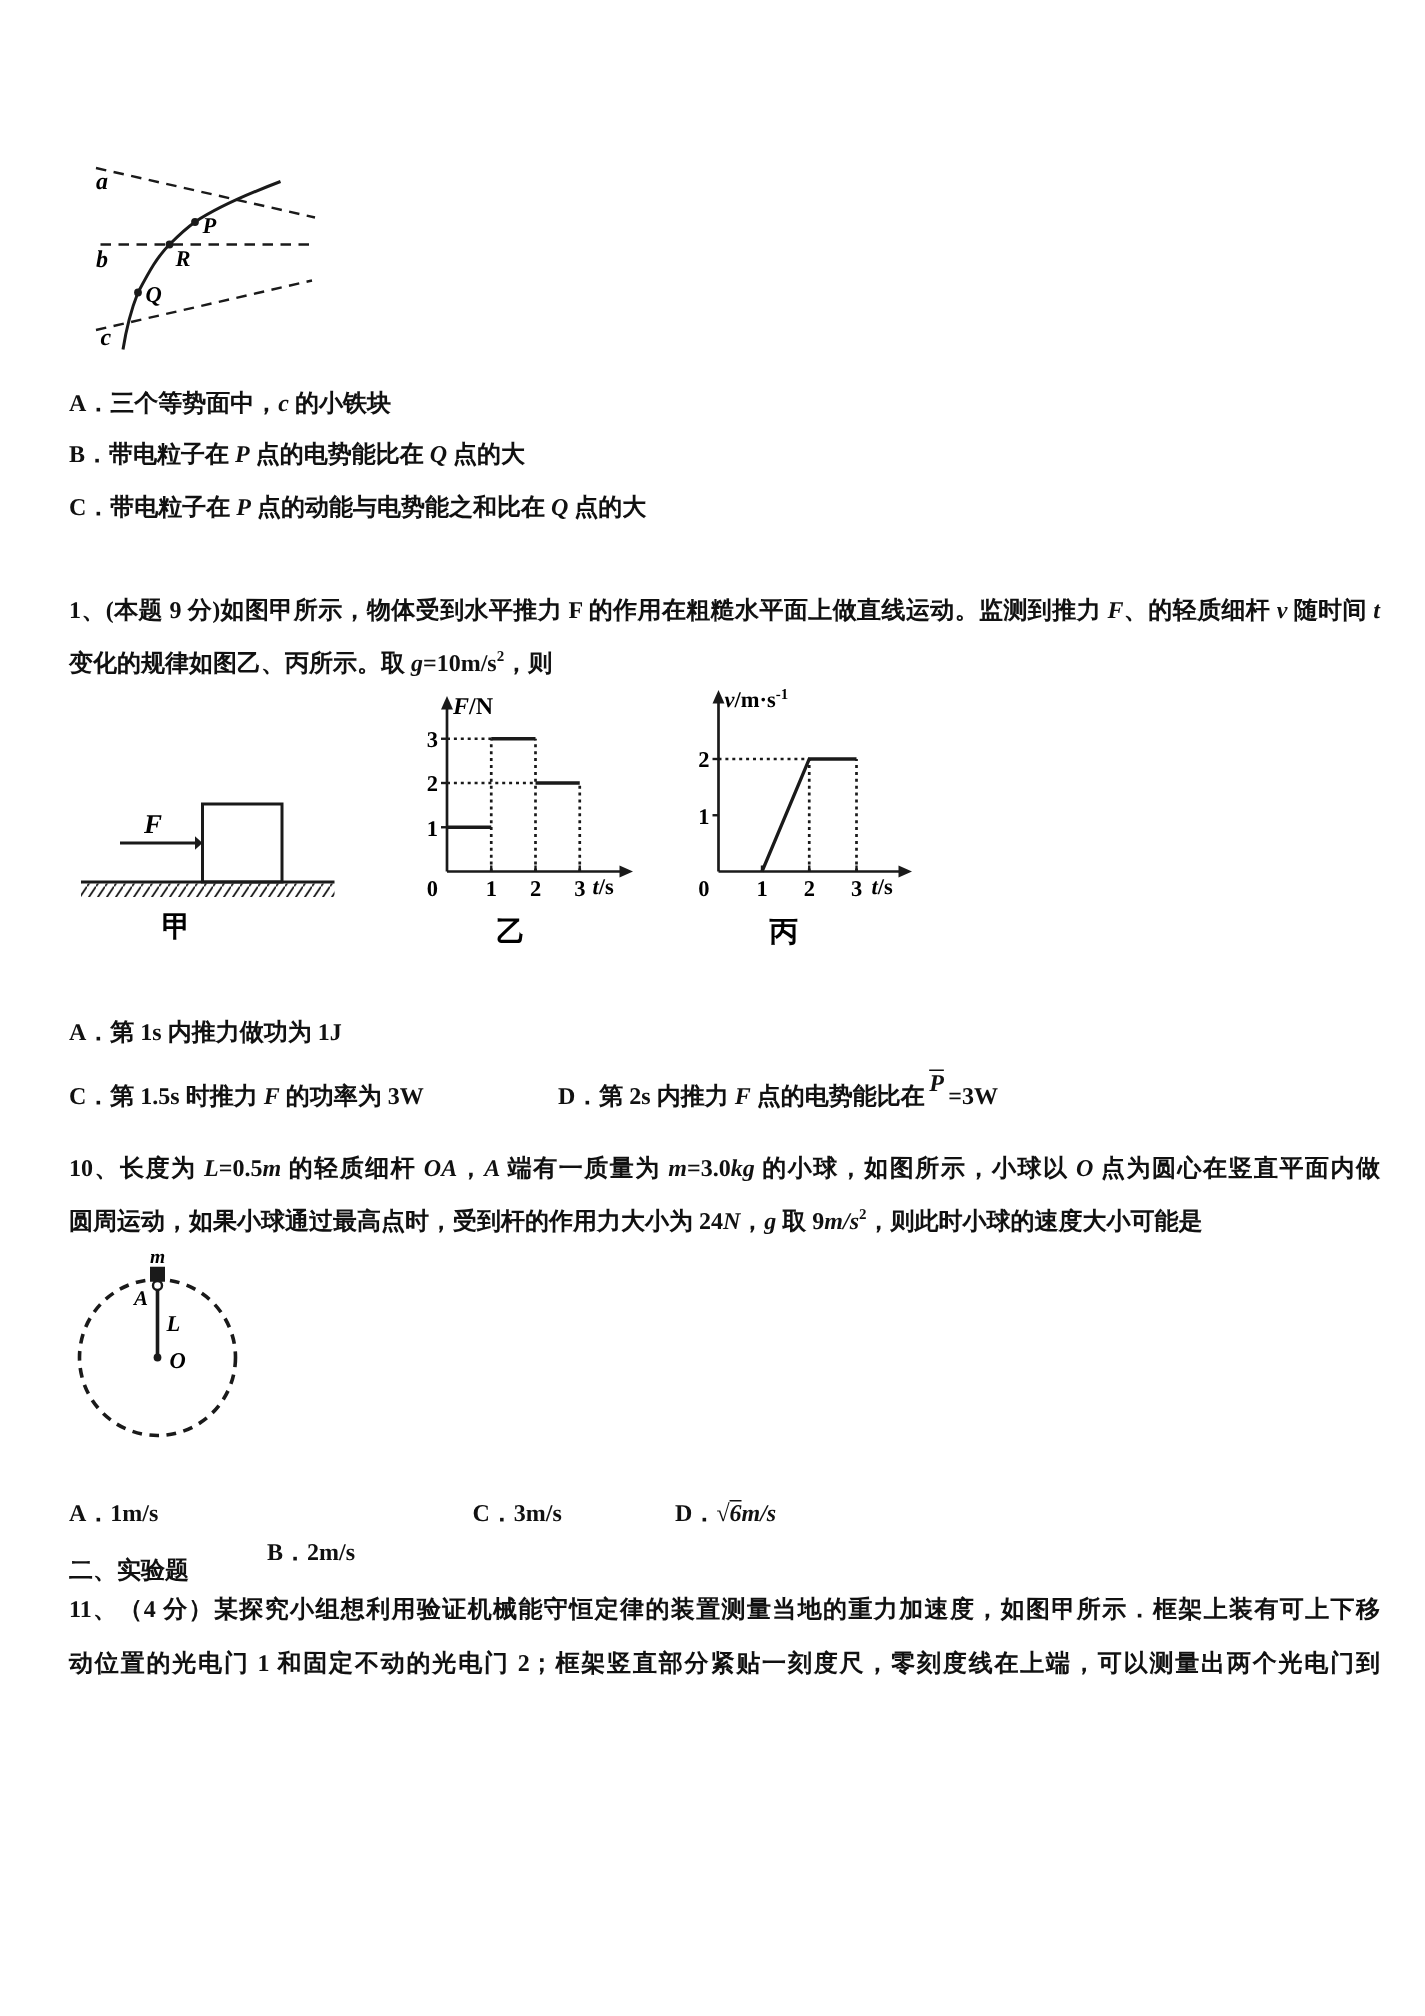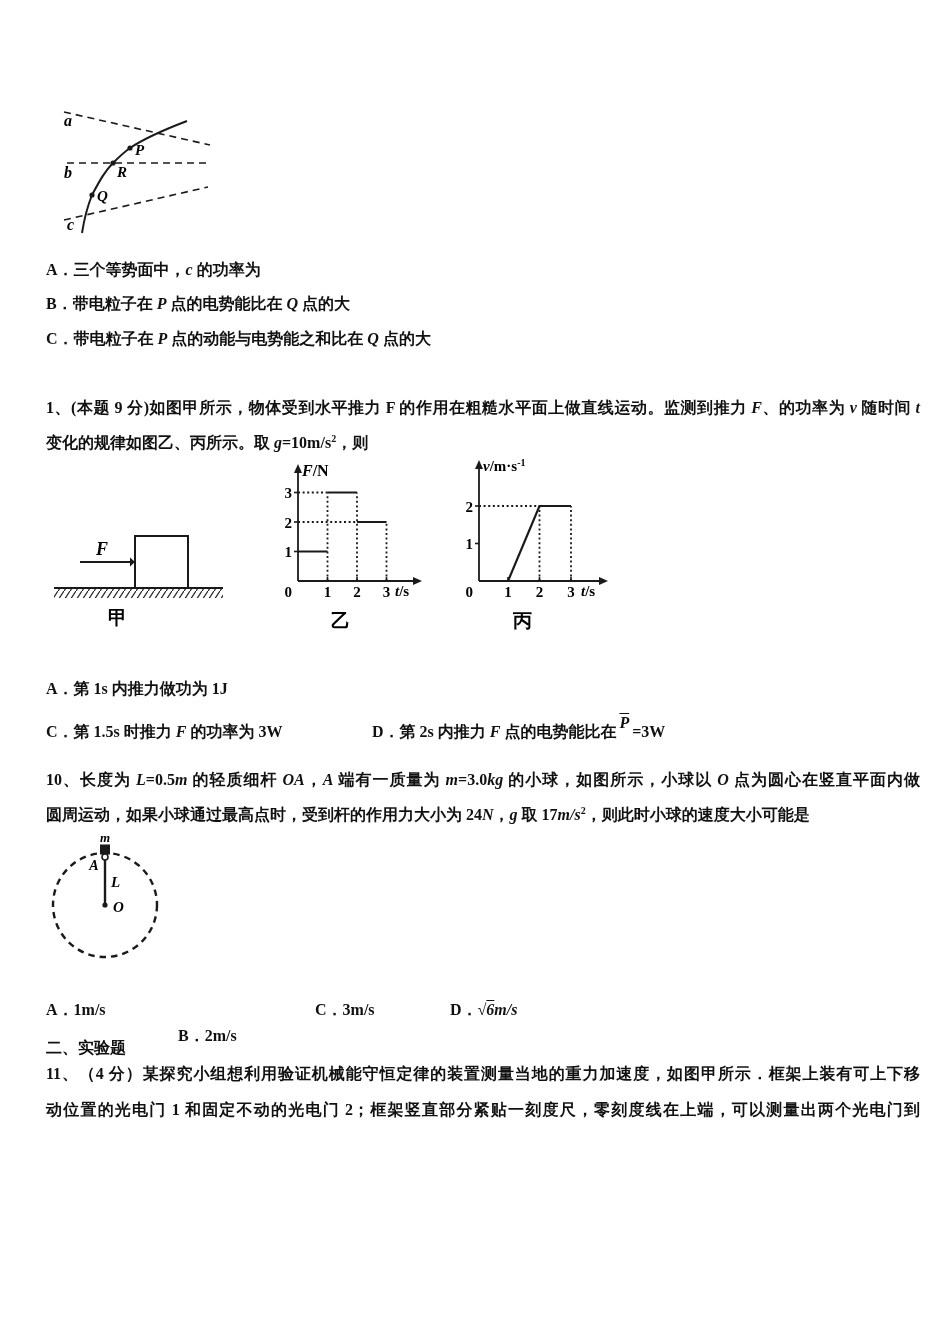--- a/index.html
+++ b/index.html
@@ -35,25 +35,25 @@
     <circle cx="63" cy="61" r="2.6" fill="#1a1a1a"></circle>
     <circle cx="80" cy="46" r="2.6" fill="#1a1a1a"></circle>
     <text class="fig-label" x="14" y="24" font-size="16">a</text>
     <text class="fig-label" x="14" y="76" font-size="16">b</text>
     <text class="fig-label" x="17" y="128" font-size="16">c</text>
     <text class="fig-label" x="85" y="53" font-size="15">P</text>
     <text class="fig-label" x="67" y="75" font-size="15">R</text>
     <text class="fig-label" x="47" y="99" font-size="15">Q</text>
   </svg>
 
-  <div class="tline" style="top:258px"><span class="seg">A．三个等势面中，</span><span class="seg seg-i">c</span><span class="seg"> 的功率为</span></div>
+  <div class="tline" style="top:258px"><span class="seg">A．三个等势面中，</span><span class="seg seg-i">c</span><span class="seg"> 的小铁块</span></div>
   <div class="tline" style="top:292px"><span class="seg">B．带电粒子在 </span><span class="seg seg-i">P</span><span class="seg"> 点的电势能比在 </span><span class="seg seg-i">Q</span><span class="seg"> 点的大</span></div>
   <div class="tline" style="top:327px"><span class="seg">C．带电粒子在 </span><span class="seg seg-i">P</span><span class="seg"> 点的动能与电势能之和比在 </span><span class="seg seg-i">Q</span><span class="seg"> 点的大</span></div>
 
-  <div class="tline just" style="top:396px"><span class="seg">1、(本题 9 分)如图甲所示，物体受到水平推力 F 的作用在粗糙水平面上做直线运动。监测到推力 </span><span class="seg seg-i">F</span><span class="seg">、的功率为 </span><span class="seg seg-i">v</span><span class="seg"> 随时间 </span><span class="seg seg-i">t</span></div>
+  <div class="tline just" style="top:396px"><span class="seg">1、(本题 9 分)如图甲所示，物体受到水平推力 F 的作用在粗糙水平面上做直线运动。监测到推力 </span><span class="seg seg-i">F</span><span class="seg">、的轻质细杆 </span><span class="seg seg-i">v</span><span class="seg"> 随时间 </span><span class="seg seg-i">t</span></div>
   <div class="tline" style="top:431px"><span class="seg">变化的规律如图乙、丙所示。取 </span><span class="seg seg-i">g</span><span class="seg">=10m/s</span><span class="seg seg-sup">2</span><span class="seg">，则</span></div>
 
   <svg class="fig" style="left:46px;top:528px" width="195" height="110" viewBox="0 0 195 110">
     <defs>
       <pattern id="hatch" width="6" height="9" patternUnits="userSpaceOnUse">
         <line x1="6" y1="0" x2="0" y2="9" stroke="#1a1a1a" stroke-width="1.2"></line>
       </pattern>
     </defs>
     <rect x="89" y="8" width="53" height="52" fill="#fff" stroke="#1a1a1a" stroke-width="2"></rect>
     <line class="ln" x1="8" y1="60" x2="177" y2="60" stroke-width="2"></line>
@@ -110,21 +110,21 @@
     <text class="tick" x="118" y="141" font-size="15"><tspan font-style="italic">t</tspan><tspan>/s</tspan></text>
     <text class="tick" x="20" y="16" font-size="15"><tspan font-style="italic">v</tspan><tspan>/m·s</tspan><tspan dy="-5" font-size="10">-1</tspan></text>
     <text class="caption" x="50" y="172" font-size="19">丙</text>
   </svg>
 
   <div class="tline" style="left:46px;top:677px"><span class="seg">A．第 1s 内推力做功为 1J</span></div>
   <div class="tline" style="left:46px;top:720px"><span class="seg">C．第 1.5s 时推力 </span><span class="seg seg-i">F</span><span class="seg"> 的功率为 3W</span></div>
   <div class="tline" style="left:372px;top:720px"><span class="seg">D．第 2s 内推力 </span><span class="seg seg-i">F</span><span class="seg"> 点的电势能比在</span><span class="seg seg-pbar">P</span><span class="seg">=3W</span></div>
 
   <div class="tline just" style="top:768px"><span class="seg">10、长度为 </span><span class="seg seg-i">L</span><span class="seg">=0.5</span><span class="seg seg-i">m</span><span class="seg"> 的轻质细杆 </span><span class="seg seg-i">OA</span><span class="seg">，</span><span class="seg seg-i">A</span><span class="seg"> 端有一质量为 </span><span class="seg seg-i">m</span><span class="seg">=3.0</span><span class="seg seg-i">kg</span><span class="seg"> 的小球，如图所示，小球以 </span><span class="seg seg-i">O</span><span class="seg"> 点为圆心在竖直平面内做</span></div>
-  <div class="tline" style="top:803px"><span class="seg">圆周运动，如果小球通过最高点时，受到杆的作用力大小为 24</span><span class="seg seg-i">N</span><span class="seg">，</span><span class="seg seg-i">g</span><span class="seg"> 取 17</span><span class="seg seg-i">m/s</span><span class="seg seg-sup">2</span><span class="seg">，则此时小球的速度大小可能是</span></div>
+  <div class="tline" style="top:803px"><span class="seg">圆周运动，如果小球通过最高点时，受到杆的作用力大小为 24</span><span class="seg seg-i">N</span><span class="seg">，</span><span class="seg seg-i">g</span><span class="seg"> 取 9</span><span class="seg seg-i">m/s</span><span class="seg seg-sup">2</span><span class="seg">，则此时小球的速度大小可能是</span></div>
 
   <svg class="fig" style="left:45px;top:833px" width="140" height="150" viewBox="0 0 140 150">
     <circle cx="60" cy="72" r="52" fill="none" stroke="#1a1a1a" stroke-width="2.4" stroke-dasharray="6.5 5"></circle>
     <line class="ln" x1="60" y1="24" x2="60" y2="72" stroke-width="2.4"></line>
     <rect x="55" y="11.5" width="10" height="10" fill="#1a1a1a"></rect>
     <circle cx="60" cy="24" r="3" fill="#fff" stroke="#1a1a1a" stroke-width="1.6"></circle>
     <circle cx="60" cy="72" r="2.6" fill="#1a1a1a"></circle>
     <text class="fig-label" x="60" y="9" font-size="13" text-anchor="middle">m</text>
     <text class="fig-label" x="49" y="37" font-size="14" text-anchor="middle">A</text>
     <text class="fig-label" x="66" y="54" font-size="15">L</text>

